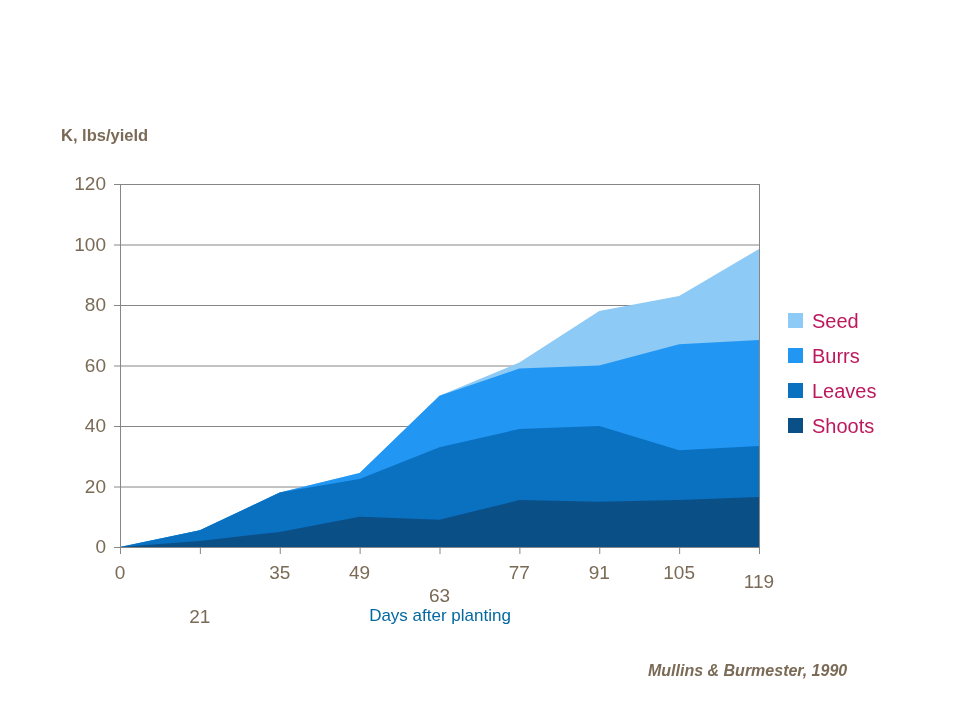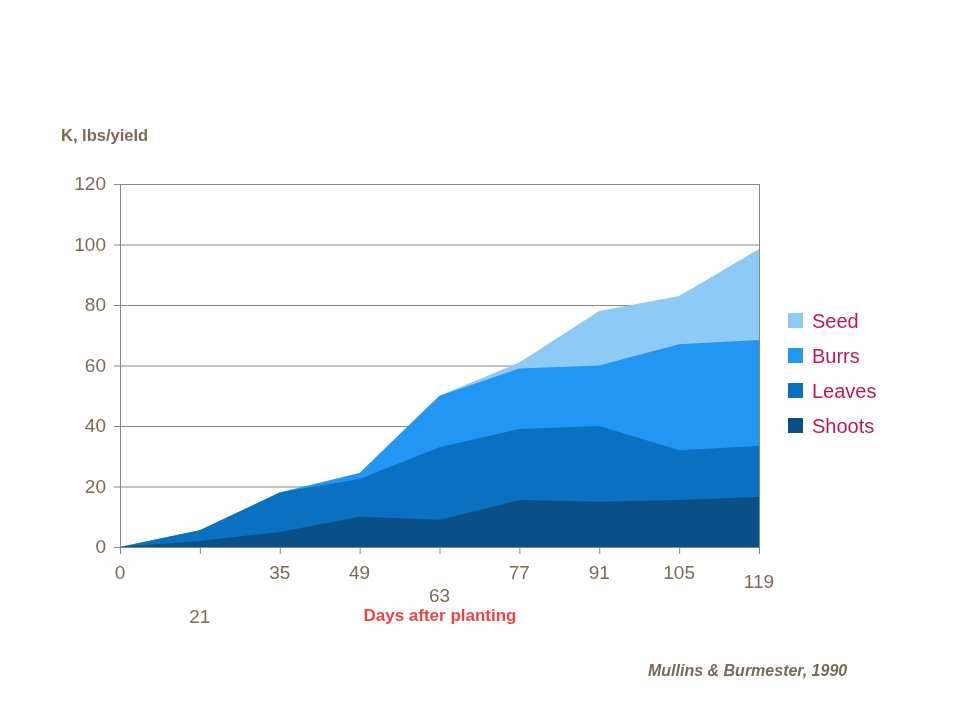--- a/index.html
+++ b/index.html
@@ -39,22 +39,22 @@
     color: #7A6A56;
     white-space: nowrap;
   }
   #x-axis-title {
     position: absolute;
     left: 120px;
     top: 606px;
     width: 640px;
     text-align: center;
     font-size: 17px;
-    font-weight: bold;
-    color: #ef4444;
+    font-weight: normal;
+    color: #0369a1;
   }
   #source-note {
     position: absolute;
     left: 648px;
     top: 662px;
     font-size: 16px;
     font-weight: bold;
     font-style: italic;
     color: #7A6A56;
     white-space: nowrap;

